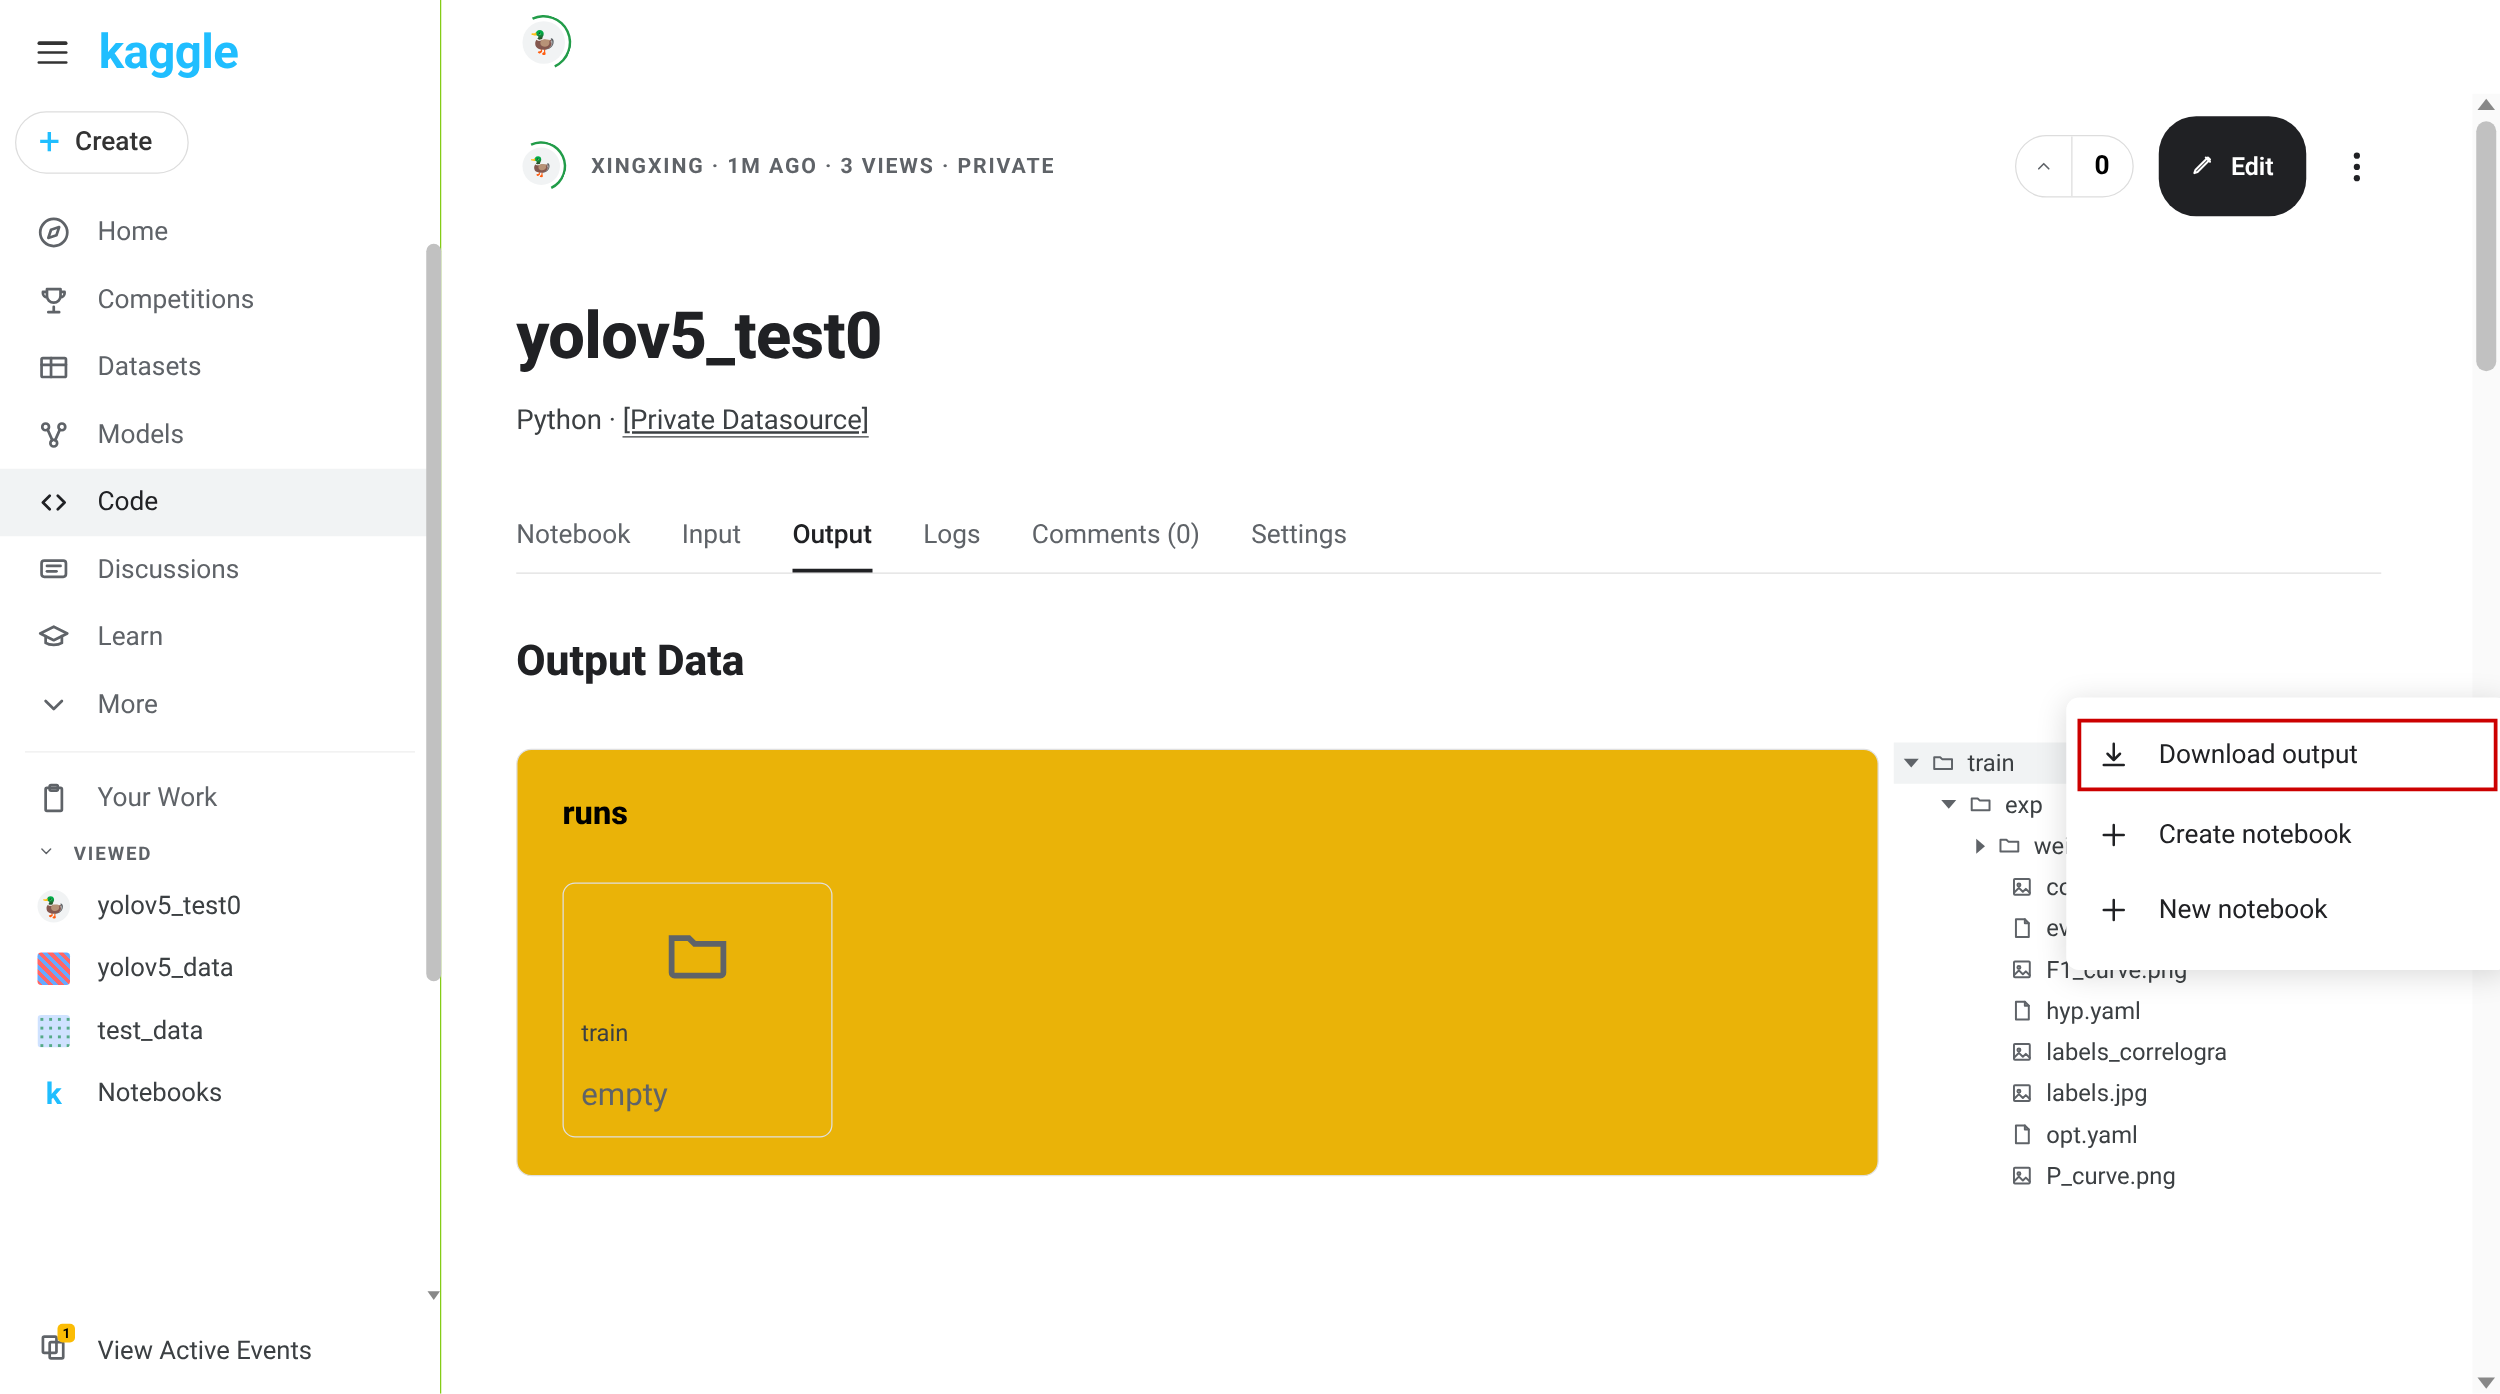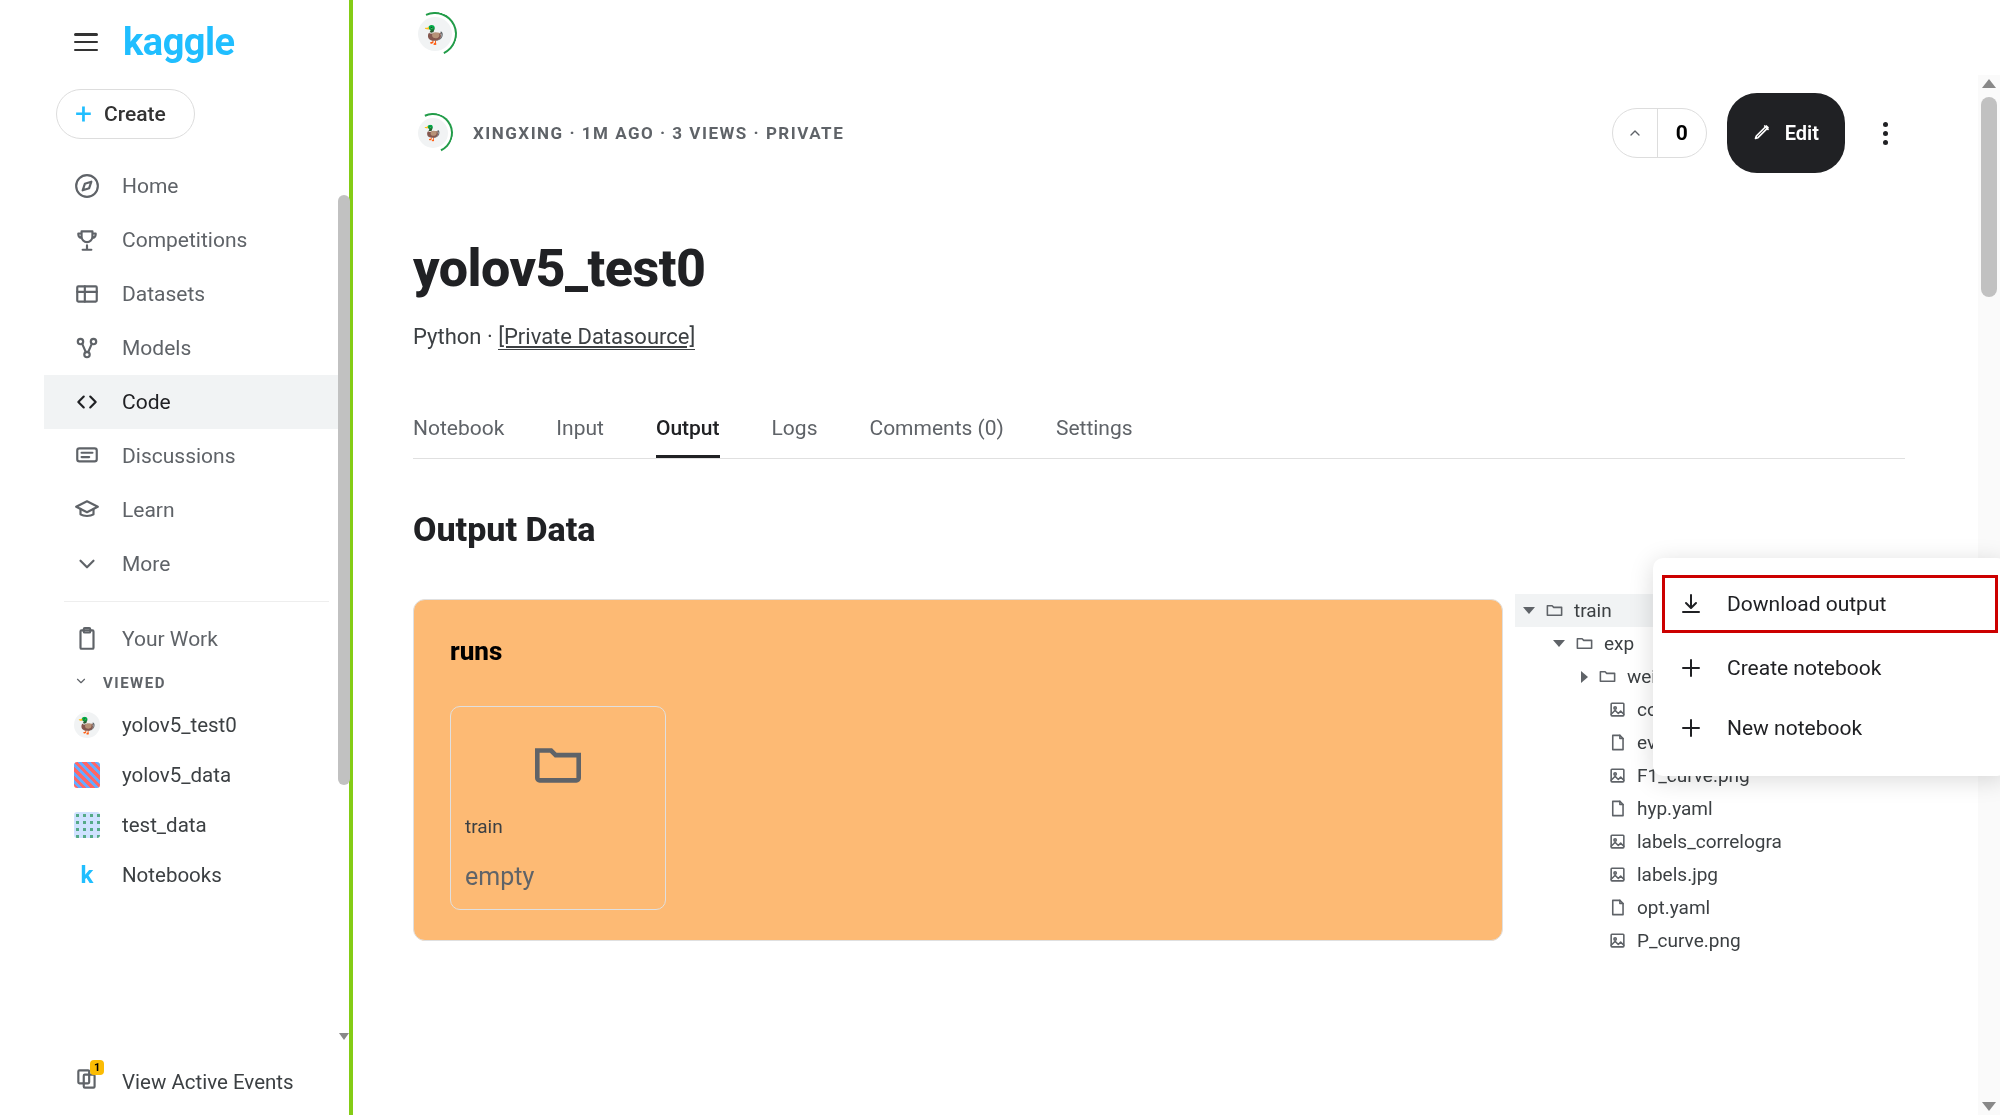--- a/index.html
+++ b/index.html
@@ -1,21 +1,21 @@
 <!DOCTYPE html>
 <html><head>
 <meta charset="utf-8">
 <style>
 * { box-sizing: border-box; margin: 0; padding: 0; font-family: -apple-system, BlinkMacSystemFont, "Segoe UI", Roboto, Helvetica, Arial, sans-serif; }
 html, body { width: 2000px; height: 1115px; overflow: hidden; background: #fff; }
 
 .app { display: flex; width: 100%; height: 100%; }
 
 
-.sidebar { width: 353px; border-right: 4px solid #84cc16; display: flex; flex-direction: column; position: relative; padding-left: 44px; }
+.sidebar { width: 353px; border-right: 1px solid #84cc16; display: flex; flex-direction: column; position: relative; }
 .sidebar-top { display: flex; align-items: center; padding: 20px 30px 10px 30px; gap: 25px; }
 .hamburger { width: 24px; height: 18px; display: flex; flex-direction: column; justify-content: space-between; cursor: pointer; }
 .hamburger span { display: block; height: 2.5px; background: #333; border-radius: 2px; }
 .logo { color: #20beff; font-size: 38px; font-weight: 700; letter-spacing: -0.5px; }
 
 .create-btn { margin: 15px 12px 20px 12px; display: inline-flex; align-items: center; gap: 12px; border: 1px solid #ddd; border-radius: 30px; padding: 12px 28px 12px 18px; cursor: pointer; font-size: 21px; color: #333; width: fit-content; font-weight: 500;}
 .create-btn .plus { color: #20beff; font-size: 30px; font-weight: 400; line-height: 20px;}
 
 .nav { list-style: none; padding: 0; }
 .nav-item { display: flex; align-items: center; gap: 22px; padding: 14px 30px; cursor: pointer; color: #5f6368; font-size: 21px; }
@@ -58,29 +58,29 @@
 .vote-count { padding: 0 18px; font-size: 21px; font-weight: 700; }
 .edit-btn { display: inline-flex; gap: 12px; background: #202124; color: #fff; border-radius: 30px; padding: 28px 26px; font-size: 20px; font-weight: 600; cursor: pointer; }
 .dots-btn { width: 40px; height: 40px; display: inline-flex; align-items: center; justify-content: center; border-radius: 50%; cursor: pointer;}
 .dots-btn span { width: 5px; height: 5px; background: #202124; border-radius: 50%; display:block; }
 .dots-btn .d-wrap { display: flex; flex-direction: column; gap: 4px;}
 
 .title { font-size: 52px; font-weight: 800; color: #202124; margin-top: 65px; letter-spacing: -0.5px;}
 .subtitle { font-size: 22px; color: #3c4043; margin-top: 25px; }
 .subtitle .link { text-decoration: underline; border-bottom: 1px solid #3c4043; }
 
-.tabs { display: flex; gap: 52px; margin-top: 52px; border-bottom: 1px solid #e0e0e0; }
+.tabs { display: flex; gap: 41px; margin-top: 52px; border-bottom: 1px solid #e0e0e0; }
 .tab { padding: 15px 0; font-size: 21px; color: #5f6368; cursor: pointer; }
 .tab.active { color: #202124; border-bottom: 3px solid #202124; font-weight: 500; }
 
 .section-head { display: flex; align-items: center; justify-content: space-between; margin-top: 50px; }
 .section-title { font-size: 34px; font-weight: 800; color: #202124; }
 
 .body-grid { display: flex; gap: 20px; margin-top: 50px; align-items: flex-start; }
-.card { flex: 1; border: 1px solid #e0e0e0; border-radius: 12px; padding: 36px 36px 30px 36px; background: #fdba74; max-width: 1090px; }
+.card { flex: 1; border: 1px solid #e0e0e0; border-radius: 12px; padding: 36px 36px 30px 36px; background: #eab308; max-width: 1090px; }
 .card-title { font-size: 26px; font-weight: 800; margin-bottom: 40px; }
 .folder-tile { width: 216px; border: 1px solid #e0e0e0; border-radius: 10px; padding: 22px 14px 18px 14px; cursor: pointer; }
 .folder-tile-icon { display: flex; justify-content: center; margin-bottom: 30px; margin-top: 10px;}
 .folder-tile-name { color: #3c4043; font-size: 19px; }
 .folder-tile-meta { color: #5f6368; font-size: 25px; margin-top: 24px;}
 
 .tree { width: 350px; font-size: 19px; color: #3c4043; margin-top: -5px;}
 .tree-row { display: flex; align-items: center; gap: 10px; padding: 5px 2px; cursor: pointer; white-space: nowrap; overflow: hidden; }
 .tree-indent-1 { padding-left: 30px; }
 .tree-indent-2 { padding-left: 58px; }

